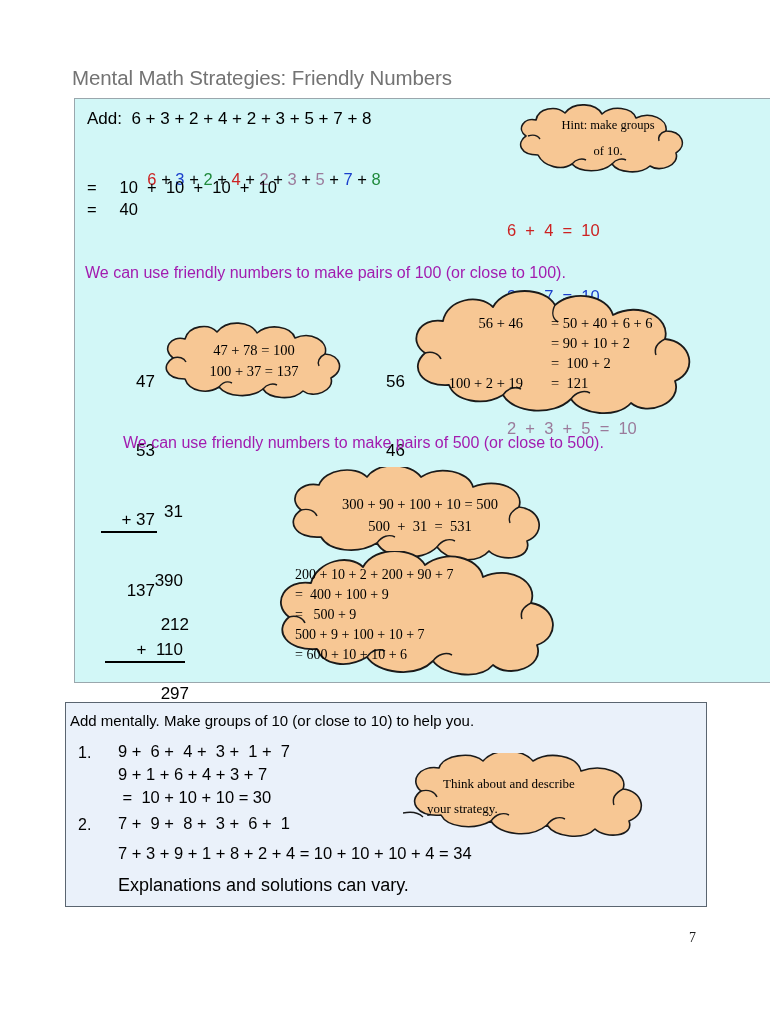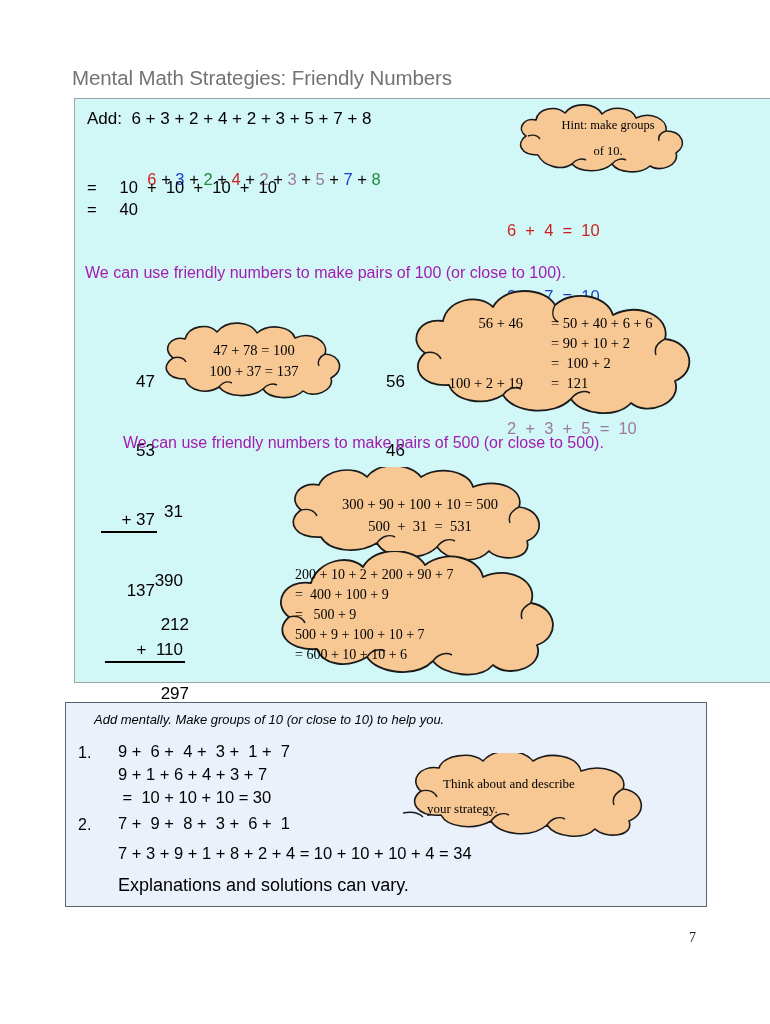--- a/index.html
+++ b/index.html
@@ -127,21 +127,21 @@
   #cloud-56 .cloud-text { align-items: flex-start; padding-left: 8px; box-sizing: border-box; font-size: 14.5px; line-height: 20px;}
   #cloud-300 .cloud-text { font-size: 14.5px; line-height: 22px; }
   #cloud-200 .cloud-text { align-items: flex-start; padding-left: 26px; box-sizing: border-box; font-size: 14px; line-height: 20px; }
   #cloud-think .cloud-text { align-items: flex-start; padding-left: 40px; box-sizing: border-box; font-size: 13px; line-height: 25px; }
 
   .two-col { display: flex; }
   .two-col .lc { text-align: right; }
   .two-col .rc { text-align: left; padding-left: 28px; }
 
   
-  .bp-head { left: 28px; top: 9px; font-size: 13px; white-space: nowrap; font-style: italic; }
+  .bp-head { left: 4px; top: 9px; font-size: 15px; white-space: nowrap; }
   .bp-num { font-size: 16px; }
   .bp-text { font-size: 16.5px; white-space: pre; }
 
   .q1-num  { left: 12px; top: 41px; }
   .q1-l1   { left: 52px; top: 39px; }
   .q1-l2   { left: 52px; top: 62px; }
   .q1-l3   { left: 52px; top: 85px; }
   .q2-num  { left: 12px; top: 113px; }
   .q2-l1   { left: 52px; top: 111px; }
   .q2-l2   { left: 52px; top: 141px; }

